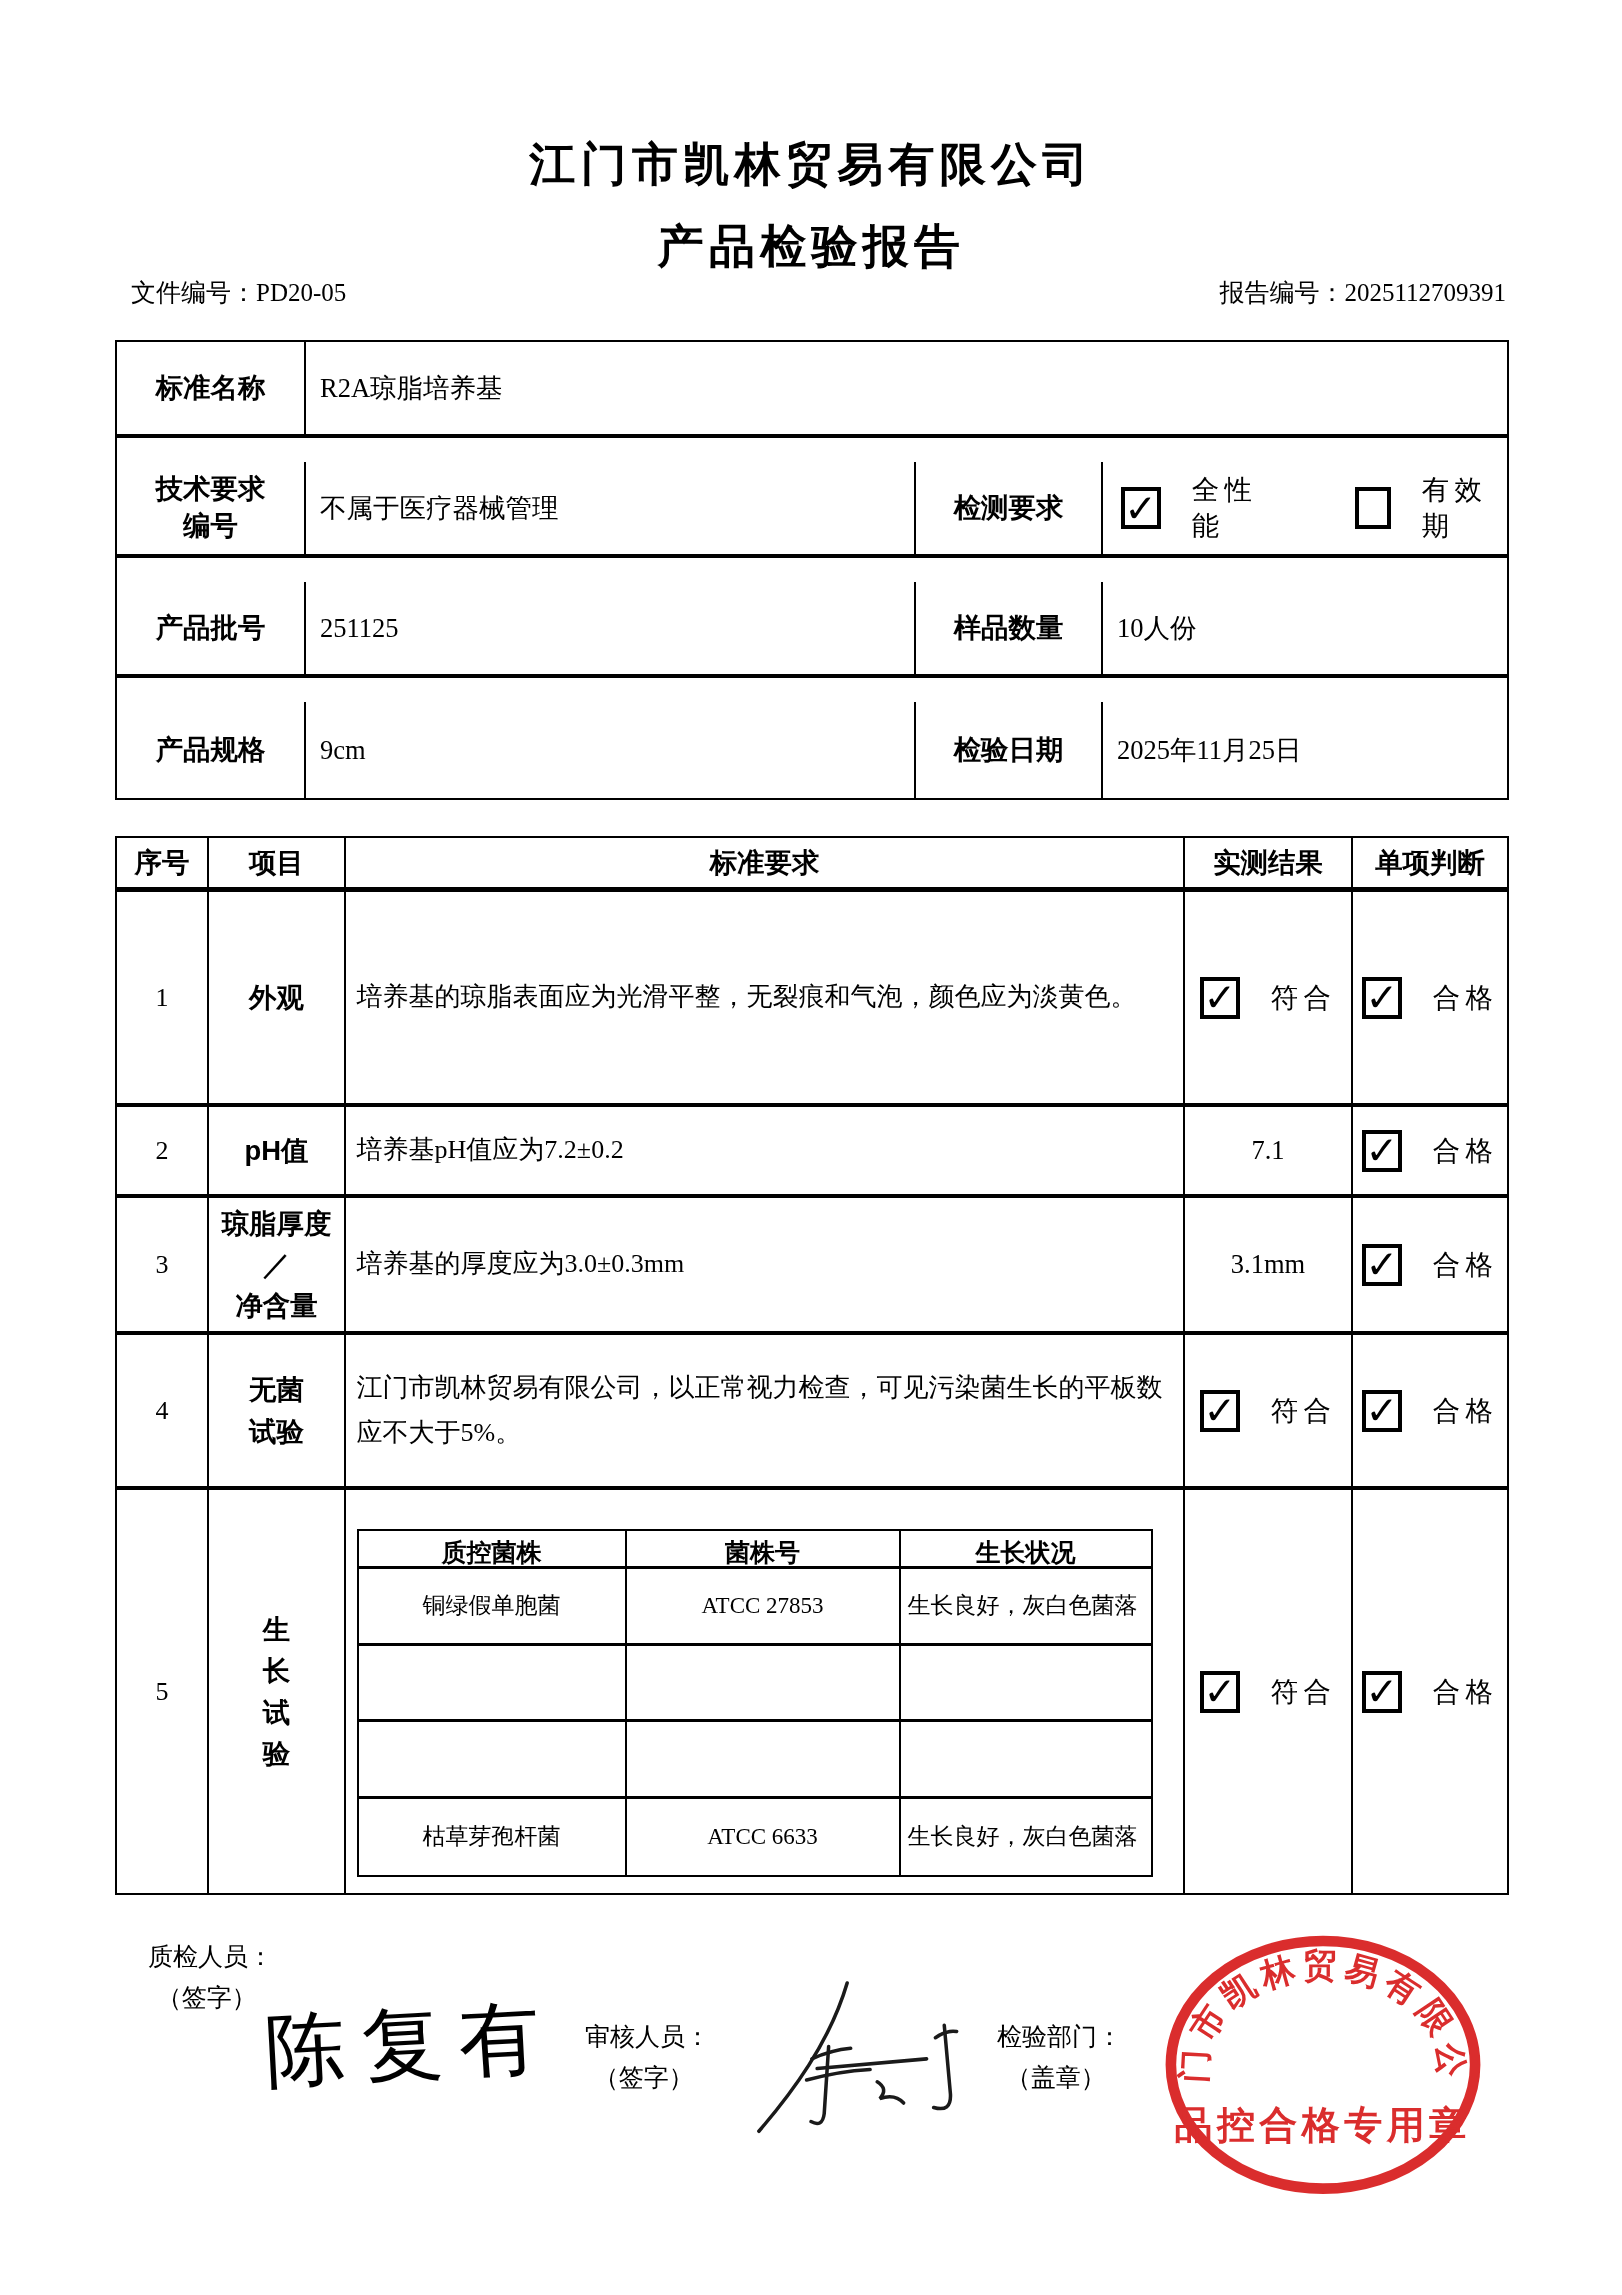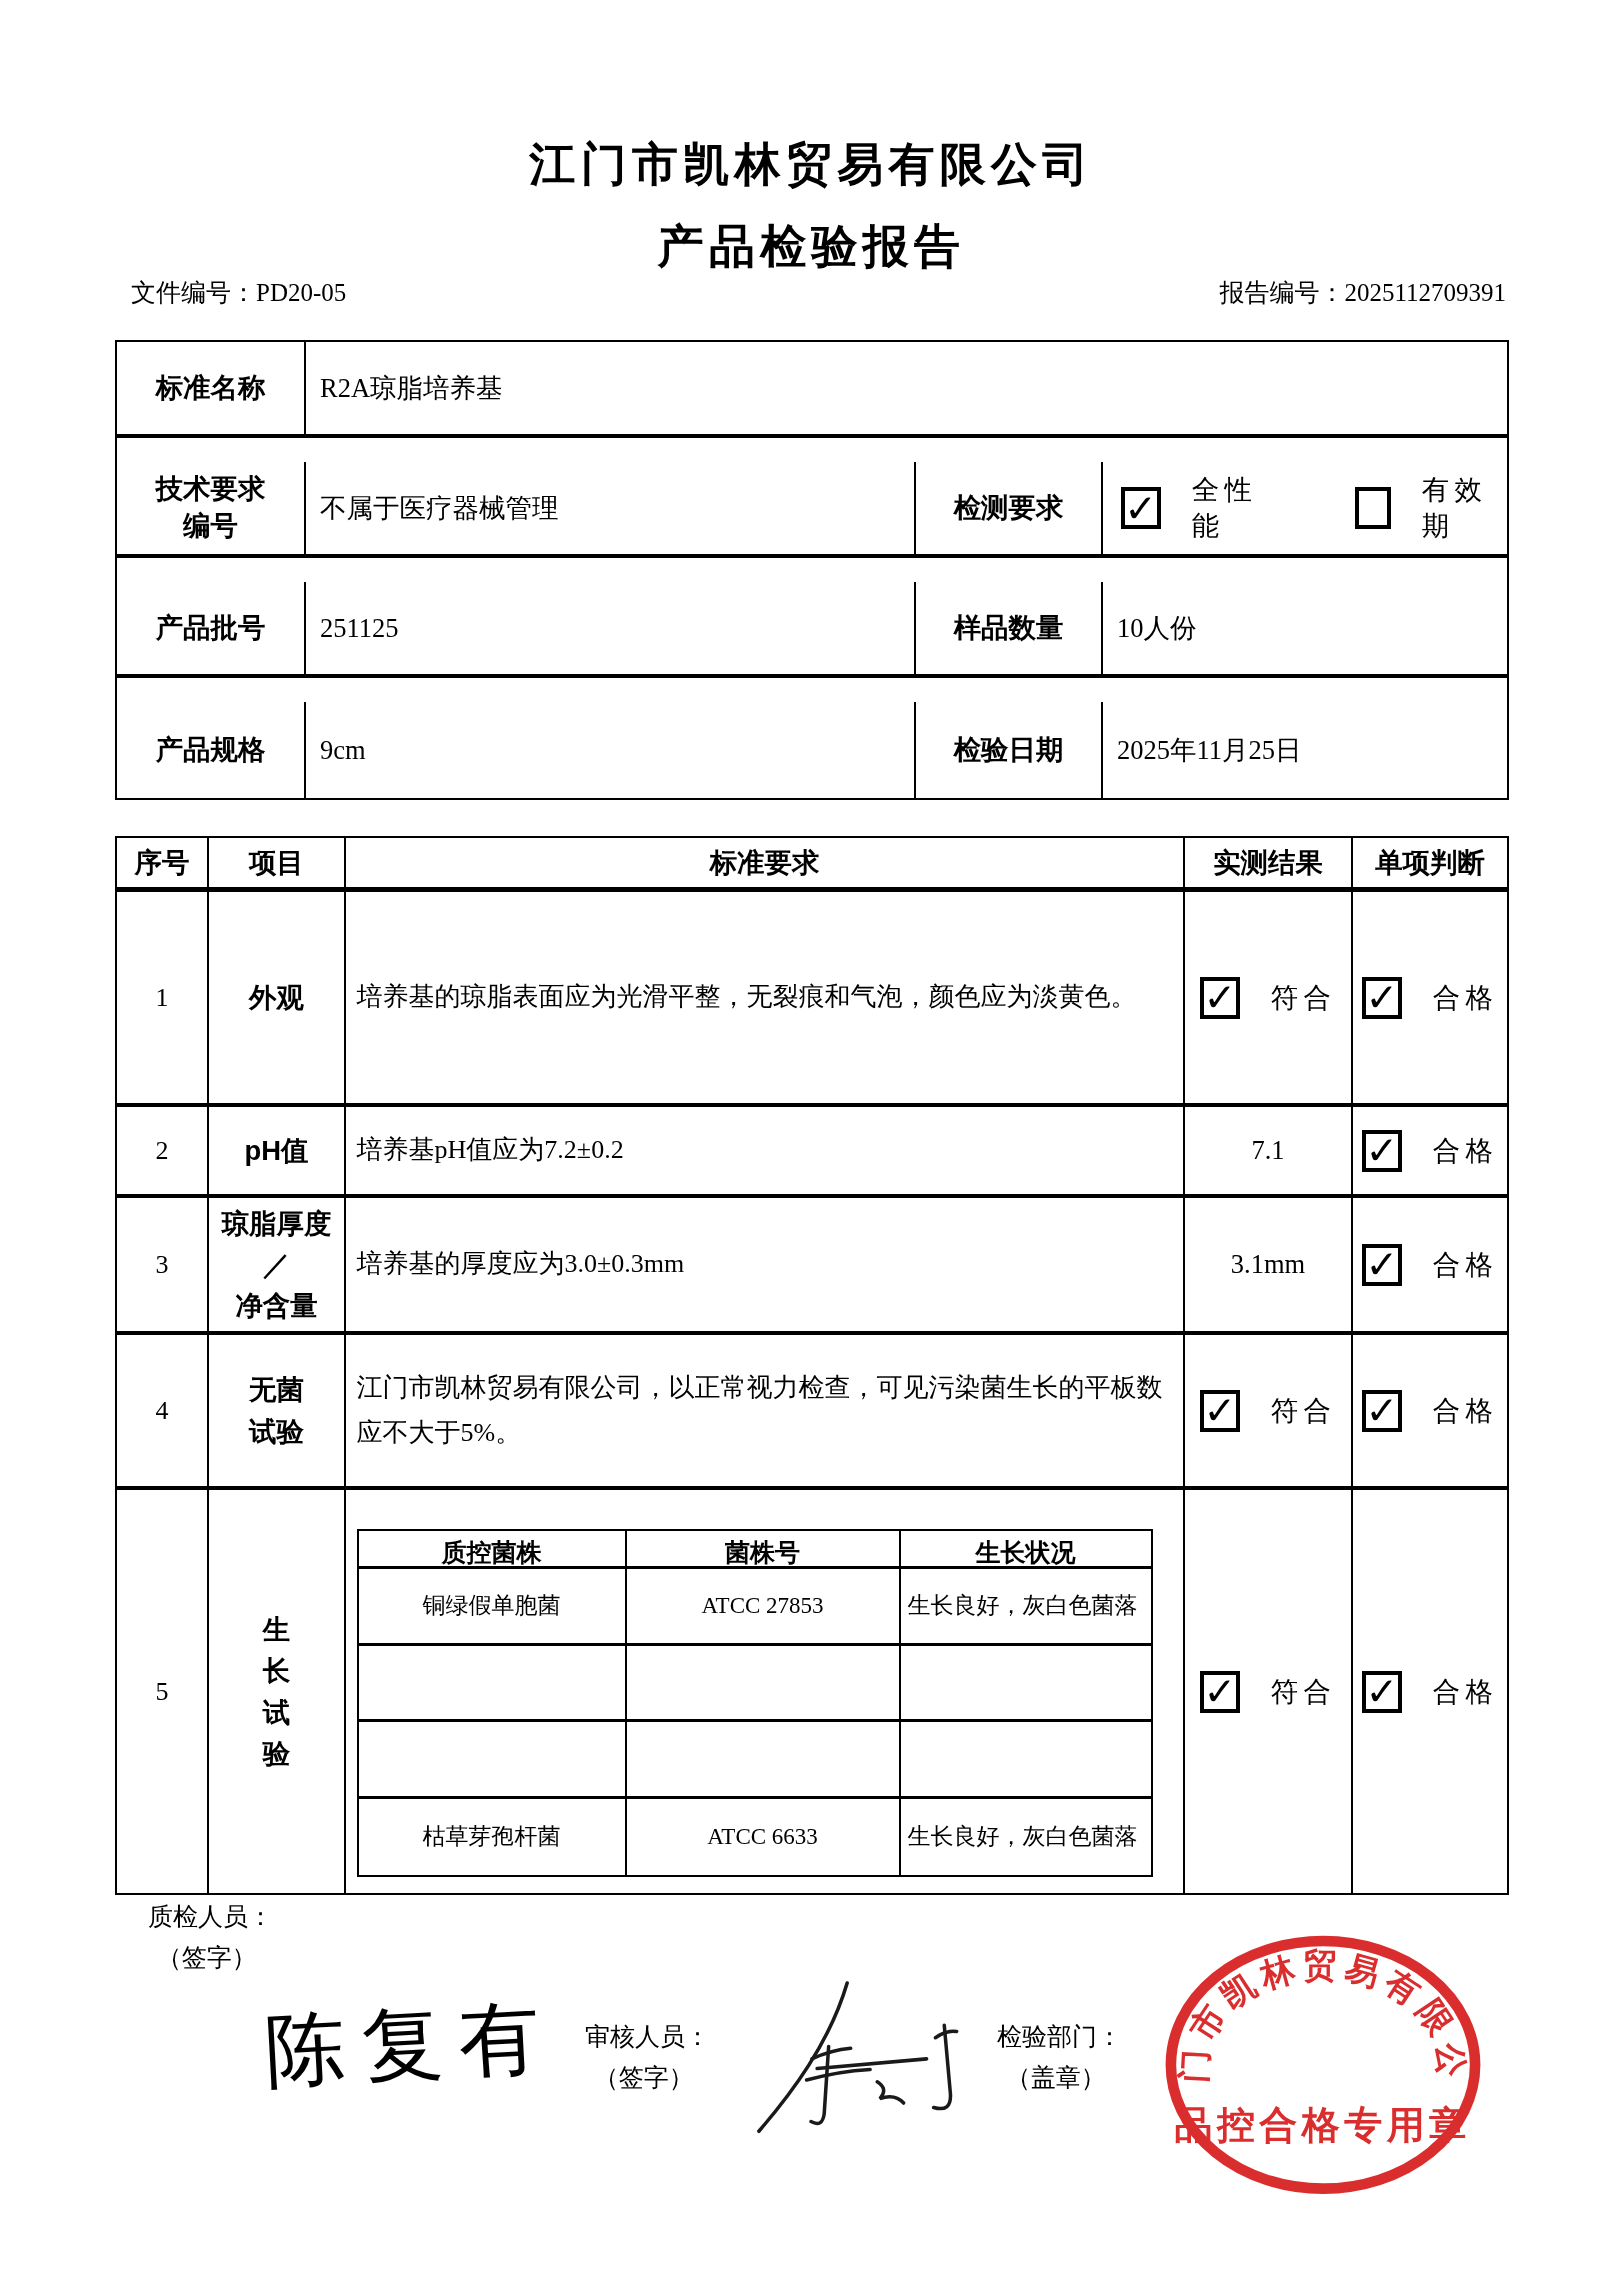--- a/index.html
+++ b/index.html
@@ -248,21 +248,21 @@
       </div>
       <div class="cell jdg-cell">
         <span class="cb">
             <span>✓</span>
           </span>
         <span class="cb-label">合格</span>
       </div>
     </div>
   </div>
 
-  <div class="sig-label" style="left:148px; top:1896px;">
+  <div class="sig-label" style="left:148px; top:1936px;">
     <div>质检人员：</div>
     <div class="sub">（签字）</div>
   </div>
   <div class="qc-sig-text">陈复有</div>
 
   <div class="sig-label" style="left:585px; top:2016px;">
     <div>审核人员：</div>
     <div class="sub">（签字）</div>
   </div>
   <svg class="rev-sig-svg" width="256" height="168" viewBox="0 0 290 190">

